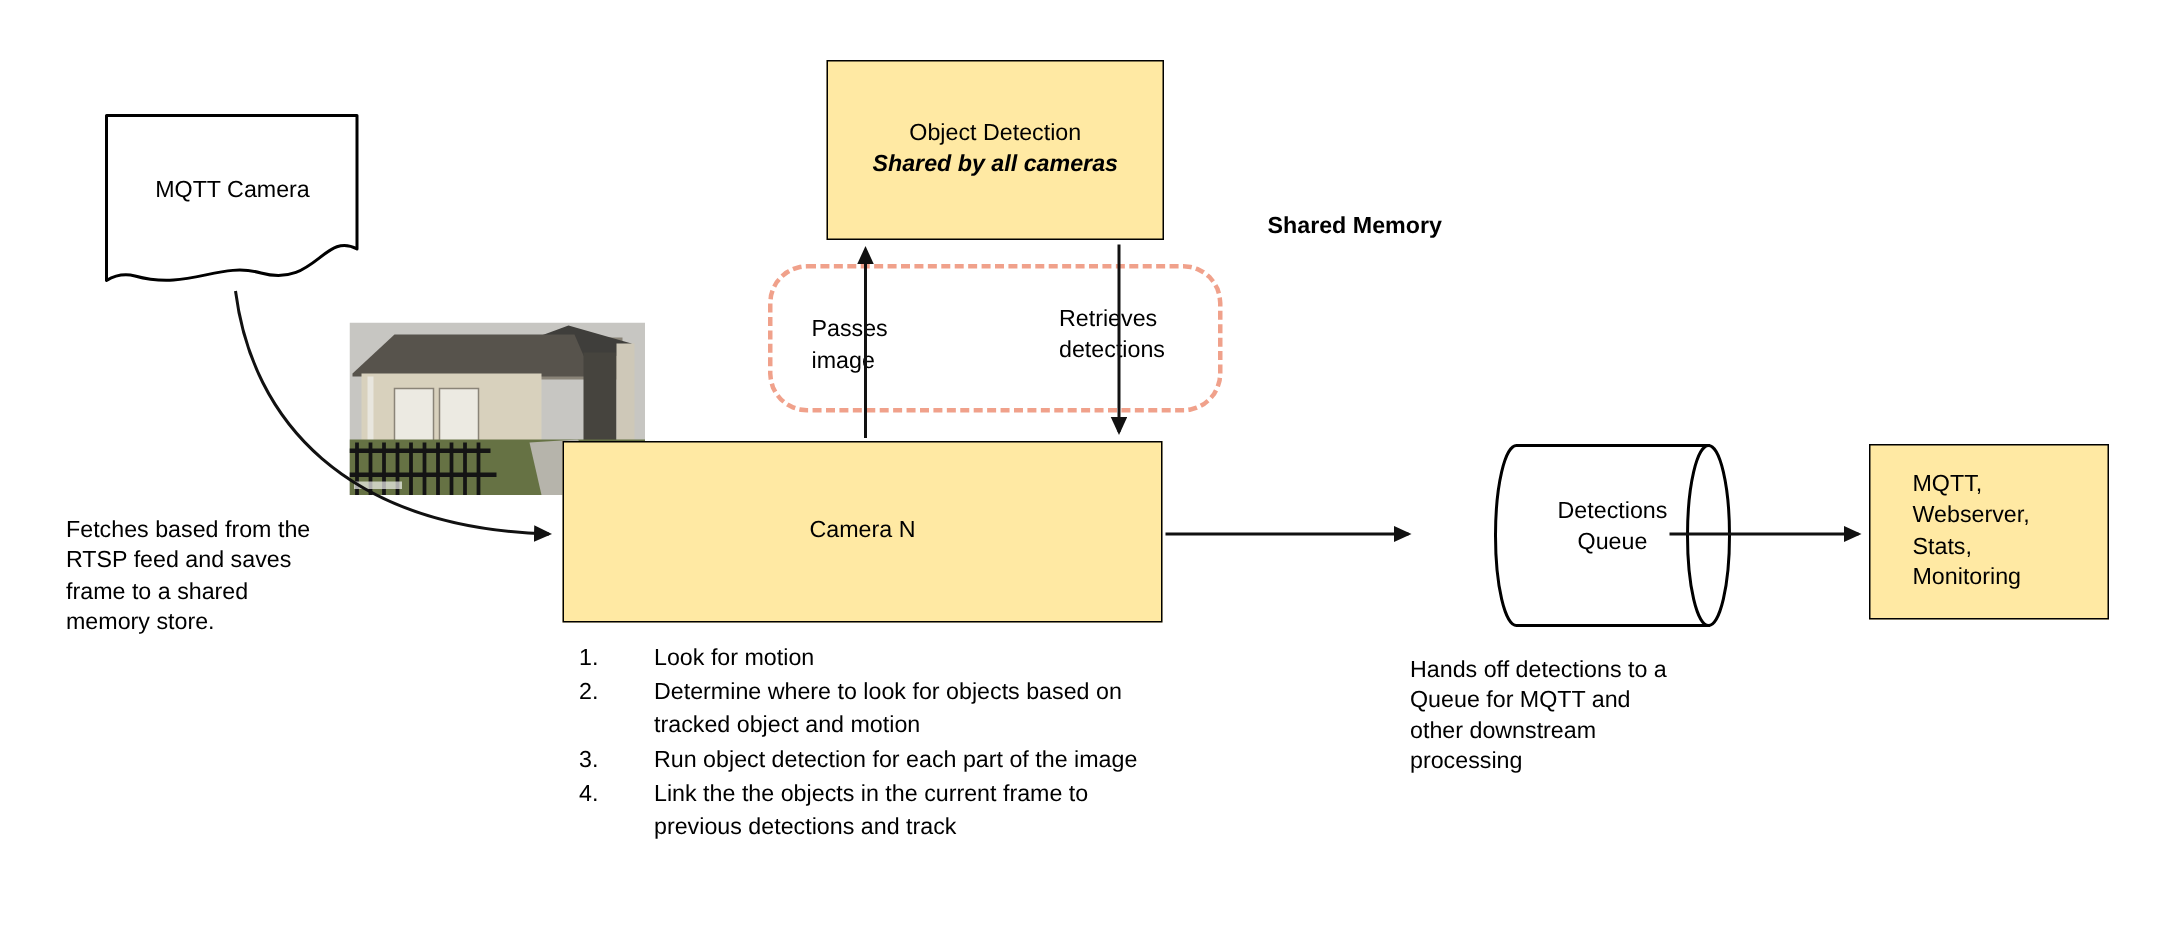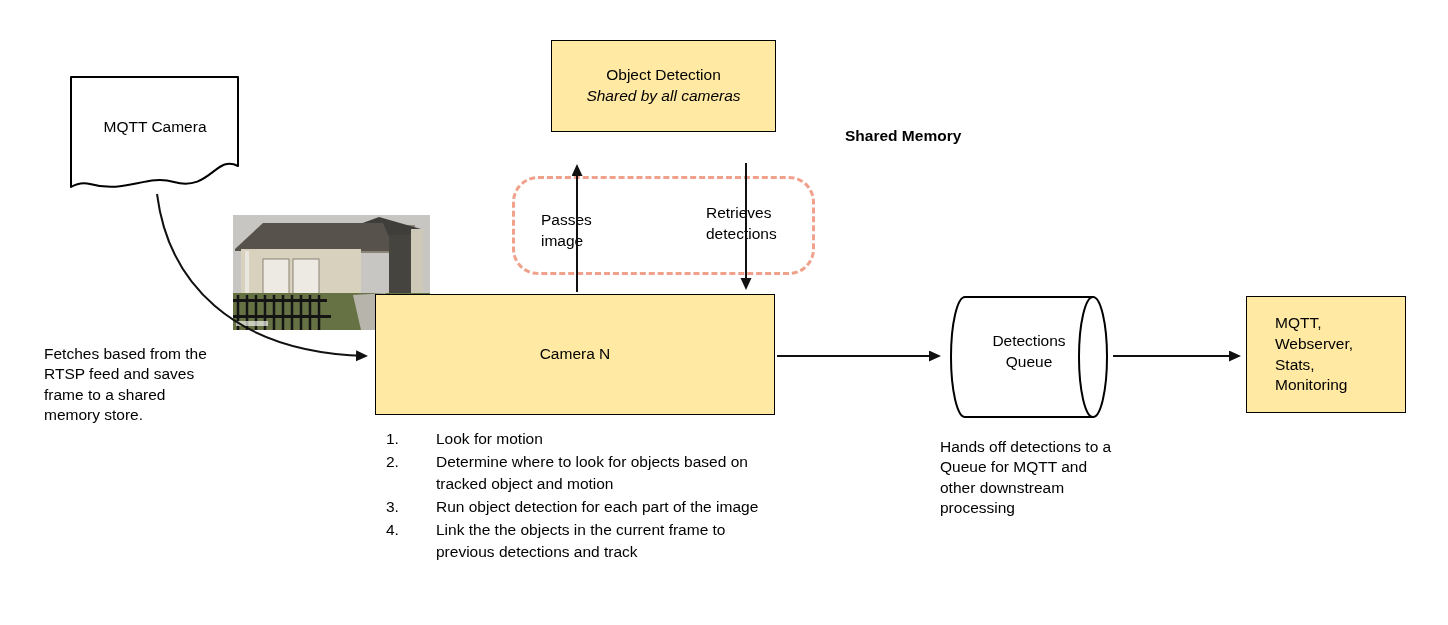--- a/index.html
+++ b/index.html
@@ -18,21 +18,21 @@
   .note .title{font-weight:700;}
   .dashedbox{
     position:absolute;border:3px dashed #f0a18b;border-radius:26px;box-sizing:border-box;
   }
   .edge-label{position:absolute;font-size:15.5px;line-height:1.35;}
   .steps{
     position:absolute;display:grid;grid-template-columns:56px 345px;
     font-size:15.5px;line-height:1.42;row-gap:1px;
   }
   .steps .num{padding-left:6px;}
-  .subtitle{font-style:italic;}
+  .subtitle{font-style:italic;font-weight:bold;}
   svg{display:block;}
   .overlay{position:absolute;left:0;top:0;pointer-events:none;}
 </style>
 </head>
 <body>
 
 <div id="canvas">
 
   <div class="abs" style="left:68px;top:74px;width:174px;height:136px;">
     <svg width="174" height="136" viewBox="0 0 174 136">
@@ -66,52 +66,52 @@
           <line x1="50" y1="80" x2="50" y2="115"></line>
         <line x1="59" y1="80" x2="59" y2="115"></line>
           <line x1="68" y1="80" x2="68" y2="115"></line>
         <line x1="77" y1="80" x2="77" y2="115"></line>
           <line x1="86" y1="80" x2="86" y2="115"></line>
       </g>
       <rect x="3" y="106" width="32" height="5" fill="#ffffff" opacity="0.65"></rect>
     </svg>
   </div>
 
-  <div class="node" style="left:551px;top:40px;width:225px;height:92px;flex-direction:column;">
+  <div class="node" style="left:551px;top:40px;width:225px;height:120px;flex-direction:column;">
     <div>Object Detection</div>
     <div class="subtitle">Shared by all cameras</div>
   </div>
 
   <div class="dashedbox" style="left:512px;top:176px;width:303px;height:99px;"></div>
 
   <div class="node" style="left:375px;top:294px;width:400px;height:121px;">
     <div>Camera N</div>
   </div>
 
   <div class="node" style="left:1246px;top:296px;width:160px;height:117px;text-align:left;padding:8px 28px;">
     <div>MQTT, Webserver, Stats, Monitoring</div>
   </div>
 
-  <div class="abs" style="left:945px;top:291px;width:170px;height:132px;">
+  <div class="abs" style="left:991px;top:291px;width:170px;height:132px;">
     <svg width="170" height="132" viewBox="0 0 170 132">
       <path d="M20 6 A14 60 0 0 0 20 126 L148 126 L148 6 Z" fill="#ffffff" stroke="#000" stroke-width="2"></path>
       <ellipse cx="148" cy="66" rx="14" ry="60" fill="#ffffff" stroke="#000" stroke-width="2"></ellipse>
     </svg>
     <div class="abs pre" style="left:20px;top:40px;width:128px;text-align:center;font-size:15.5px;line-height:1.35;">Detections
 Queue</div>
   </div>
 
   <div class="edge-label pre" style="left:541px;top:210px;">Passes
 image</div>
   <div class="edge-label pre" style="left:706px;top:203px;">Retrieves
 detections</div>
 
   <div class="note" style="left:44px;top:344px;width:172px;">Fetches based from the RTSP feed and saves frame to a shared memory store.</div>
 
-  <div class="note" style="left:845px;top:126px;width:215px;">
+  <div class="note" style="left:845px;top:141px;width:215px;">
     <div class="title">Shared Memory</div>
   </div>
 
   <div class="note" style="left:940px;top:437px;width:178px;">Hands off detections to a Queue for MQTT and other downstream processing</div>
 
   <div class="steps" style="left:380px;top:428px;">
     <div class="num">1.</div>
     <div class="txt">Look for motion</div>
     <div class="num">2.</div>
     <div class="txt">Determine where to look for objects based on tracked object and motion</div>

